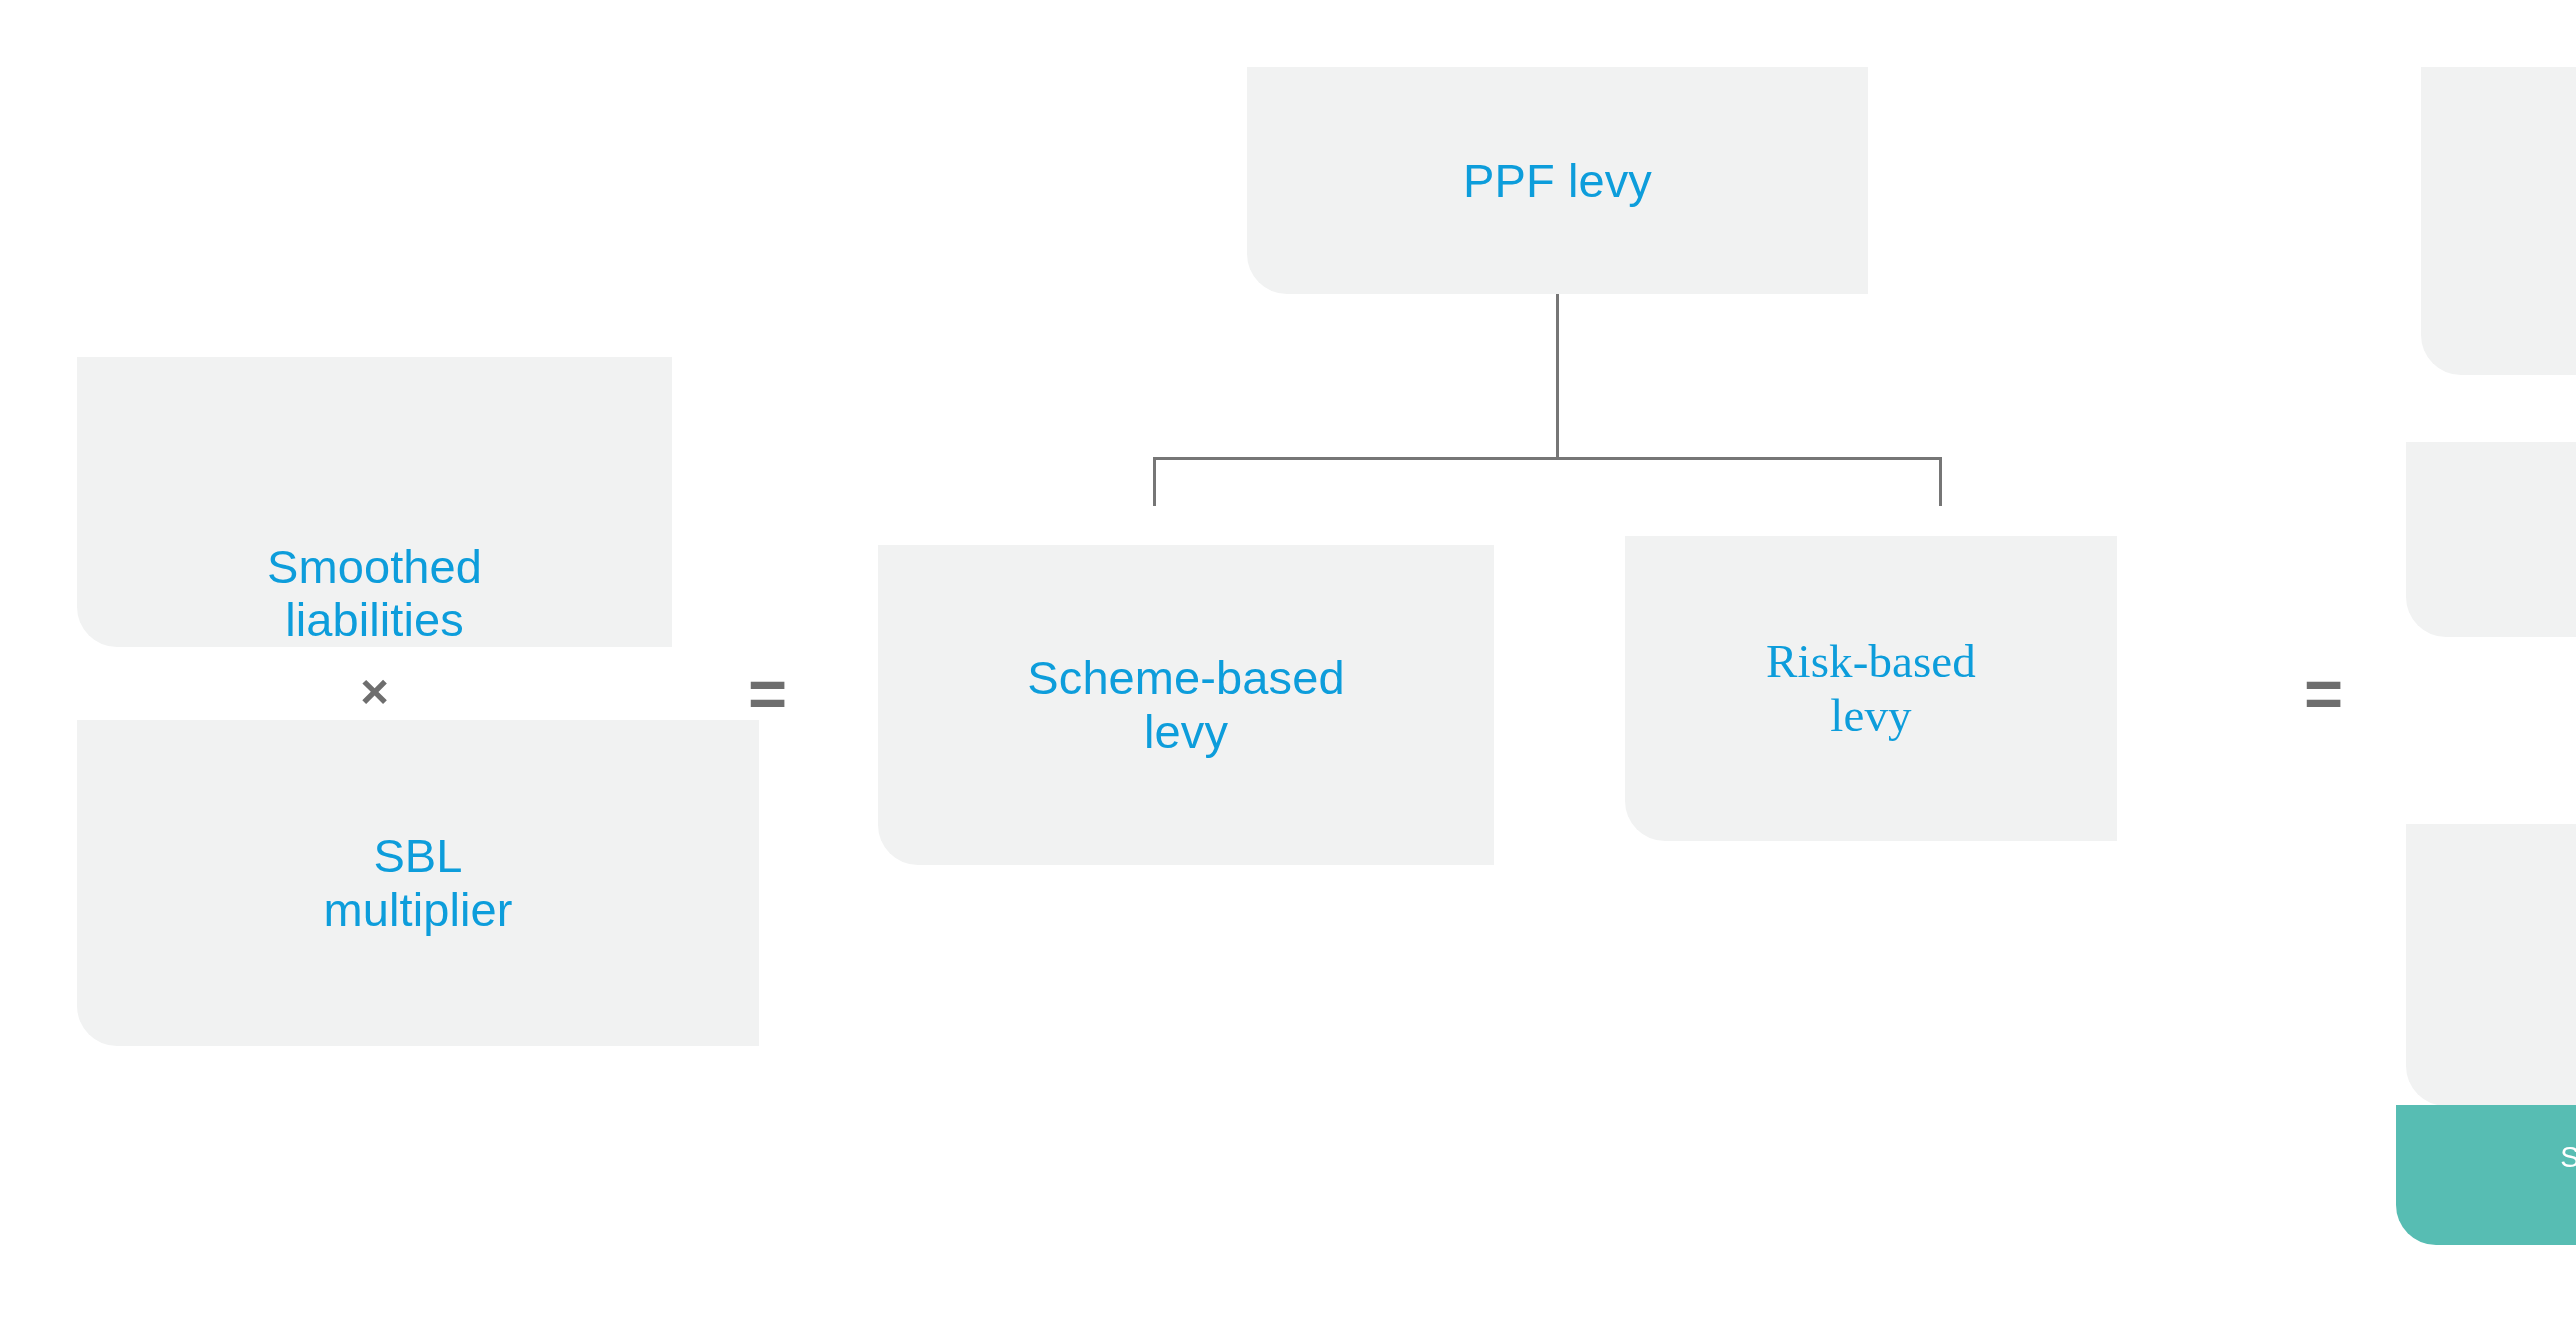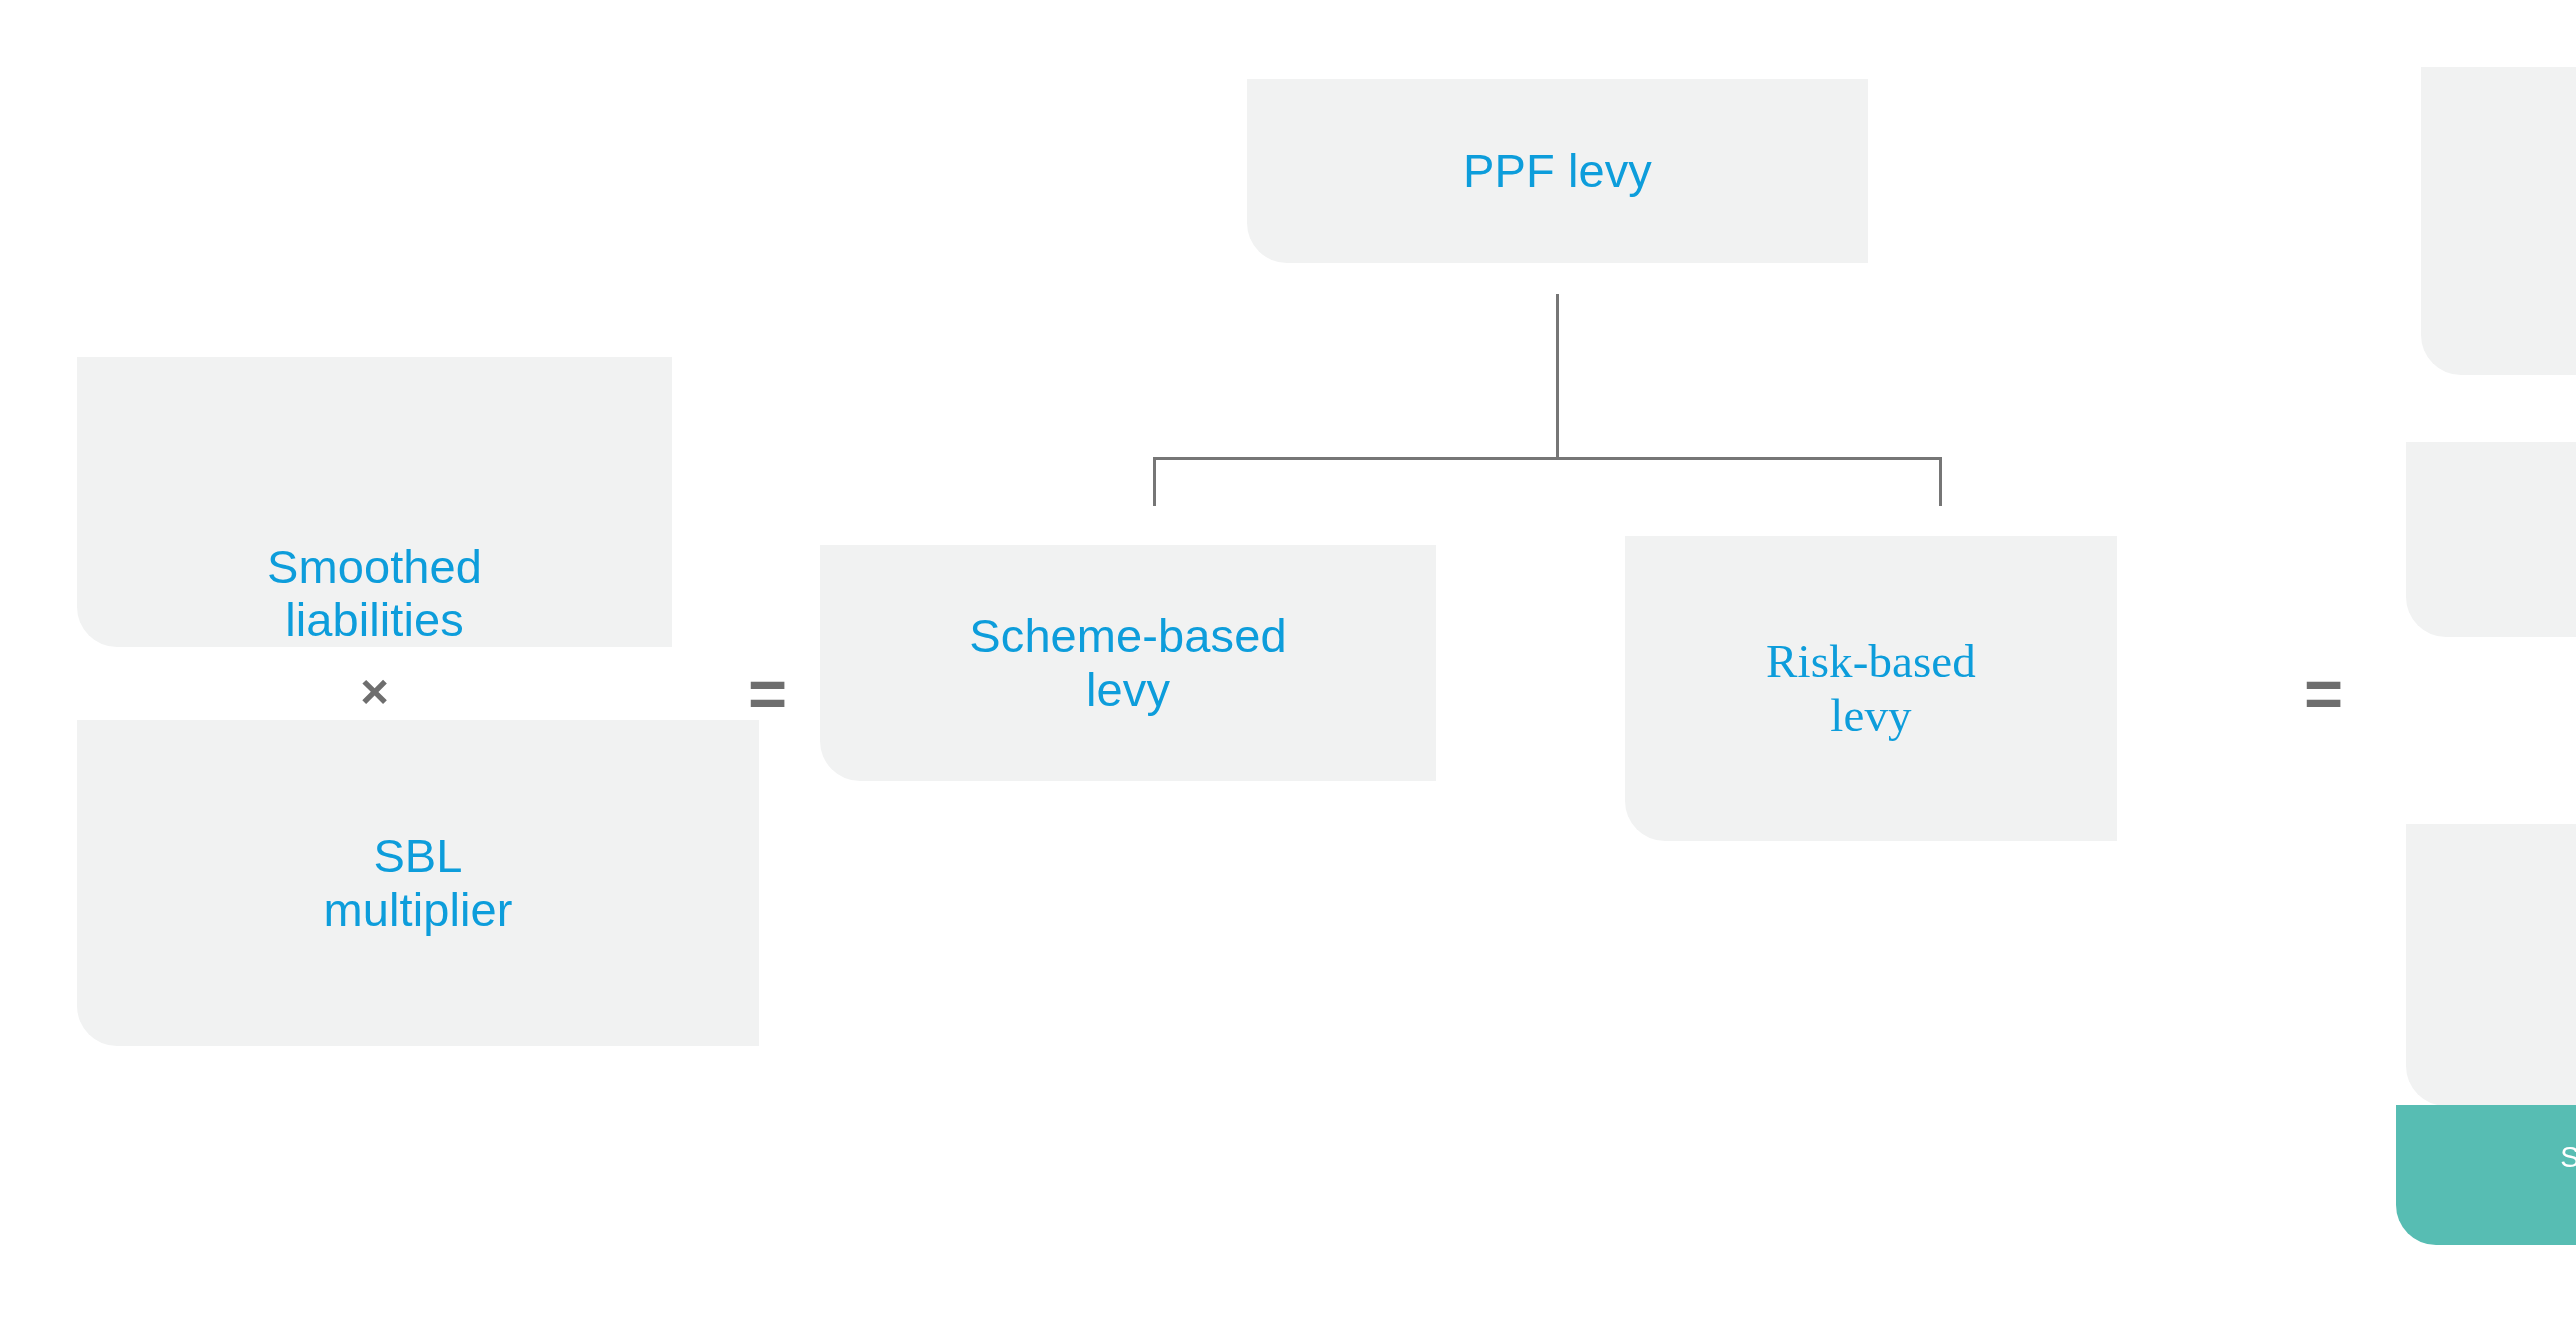--- a/index.html
+++ b/index.html
@@ -88,27 +88,27 @@
     white-space: pre-line;
   }
 
   
   #box-smoothed-liabilities { left: 77px;  top: 357px;  width: 595px; height: 290px; align-items: flex-end; }
   #op-times-left            { left: 337px;  top: 660px; width: 75px;  height: 62px; }
   #box-sbl-multiplier       { left: 77px;  top: 720px; width: 682px; height: 326px; }
 
   #op-equals-left           { left: 721px; top: 649px; width: 93px;  height: 88px; }
 
-  #box-ppf-levy             { left: 1247px; top: 67px;  width: 621px; height: 184px; margin-top: 12px; }
+  #box-ppf-levy             { left: 1247px; top: 67px;  width: 621px; height: 227px; }
   #conn-stem                { left: 1556px; top: 294px;  height: 166px; }
   #conn-bar                 { left: 1153px; top: 457px;  width: 789px; }
   #conn-drop-left           { left: 1153px; top: 457px;  height: 49px; }
   #conn-drop-right          { left: 1939px; top: 457px;  height: 49px; }
 
-  #box-scheme-based-levy    { left: 820px; top: 545px; width: 616px; height: 236px; }
+  #box-scheme-based-levy    { left: 878px; top: 545px; width: 616px; height: 320px; }
   #box-risk-based-levy      { left: 1625px; top: 536px; width: 492px; height: 305px; font-family: Liberation Serif, serif; }
 
   #op-equals-right          { left: 2277px; top: 649px; width: 93px;  height: 88px; }
 
   #box-levy-scaling-factor  { left: 2421px; top: 67px;  width: 608px; height: 308px; }
   #box-underfunding-risk    { left: 2406px; top: 442px;  width: 631px; height: 195px; }
   #box-insolvency-risk      { left: 2406px; top: 824px; width: 631px; height: 282px; }
   #banner-cap-note          { left: 2396px; top: 1105px; width: 635px; height: 140px; }
 </style>
 </head>

